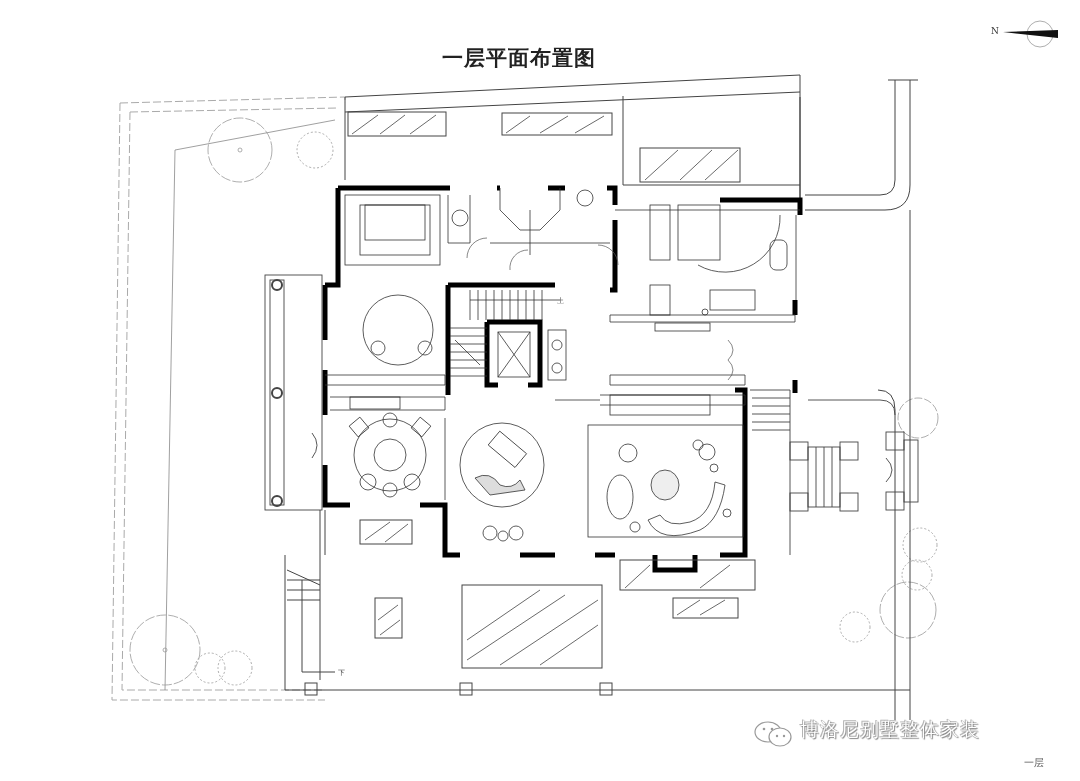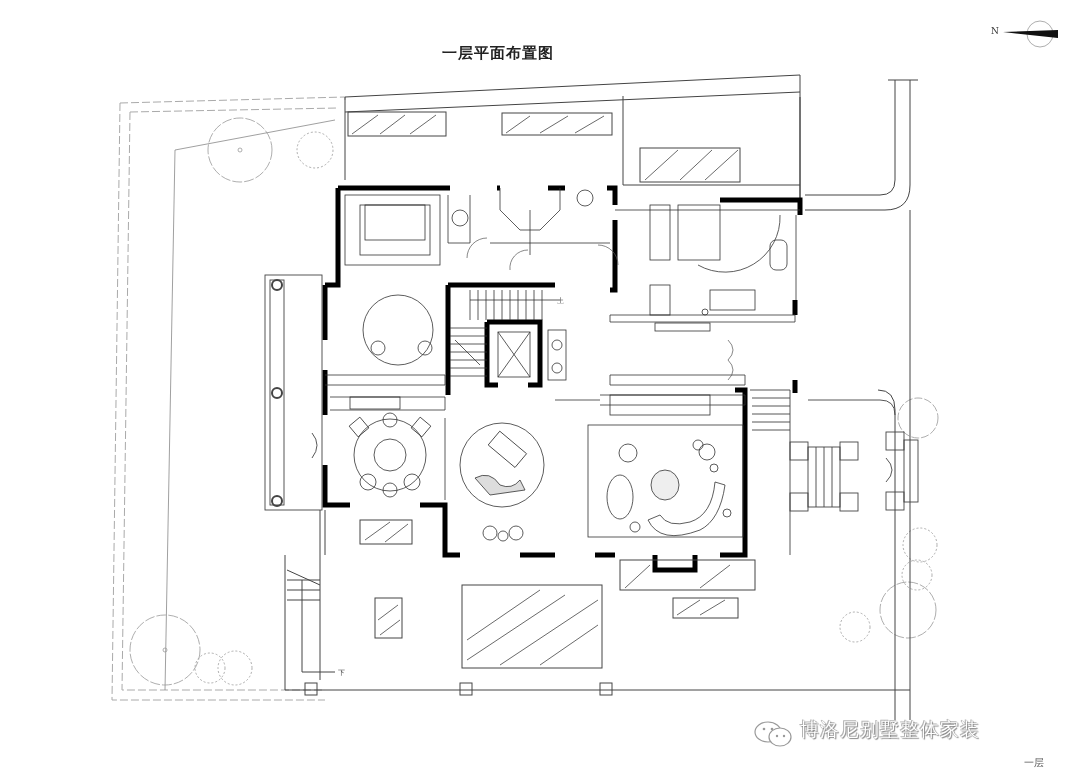--- a/index.html
+++ b/index.html
@@ -1,18 +1,18 @@
 <!DOCTYPE html>
 <html><head>
 <meta charset="utf-8">
 <style>
   html,body{margin:0;padding:0;background:#fff;}
   body{width:1080px;height:781px;position:relative;overflow:hidden;font-family:"DejaVu Sans",sans-serif;}
   #plan{position:absolute;left:0;top:0;width:1080px;height:781px;}
-  .title{position:absolute;left:442px;top:44px;font-size:15px;font-weight:bold;color:#222;letter-spacing:1px;font-family:"DejaVu Sans",sans-serif;}
+  .title{position:absolute;left:442px;top:44px;font-size:21px;font-weight:bold;color:#222;letter-spacing:1px;font-family:"DejaVu Sans",sans-serif;}
   .north{position:absolute;left:991px;top:26px;font-size:9px;color:#333;font-family:"DejaVu Serif",serif;}
   .watermark{position:absolute;left:800px;top:717px;font-size:19px;color:#fff;letter-spacing:1px;
     text-shadow:0 0 1px #777,1px 1px 1px #888,-1px -1px 0 #bbb;font-family:"DejaVu Sans",sans-serif;}
   .floor-cap{position:absolute;left:1024px;top:756px;font-size:10px;color:#555;}
   .stair-up{position:absolute;left:557px;top:296px;font-size:7px;color:#444;}
   .stair-down{position:absolute;left:338px;top:668px;font-size:7px;color:#444;}
   .wechat{position:absolute;left:752px;top:719px;width:44px;height:30px;}
 </style>
 </head>
 <body>

